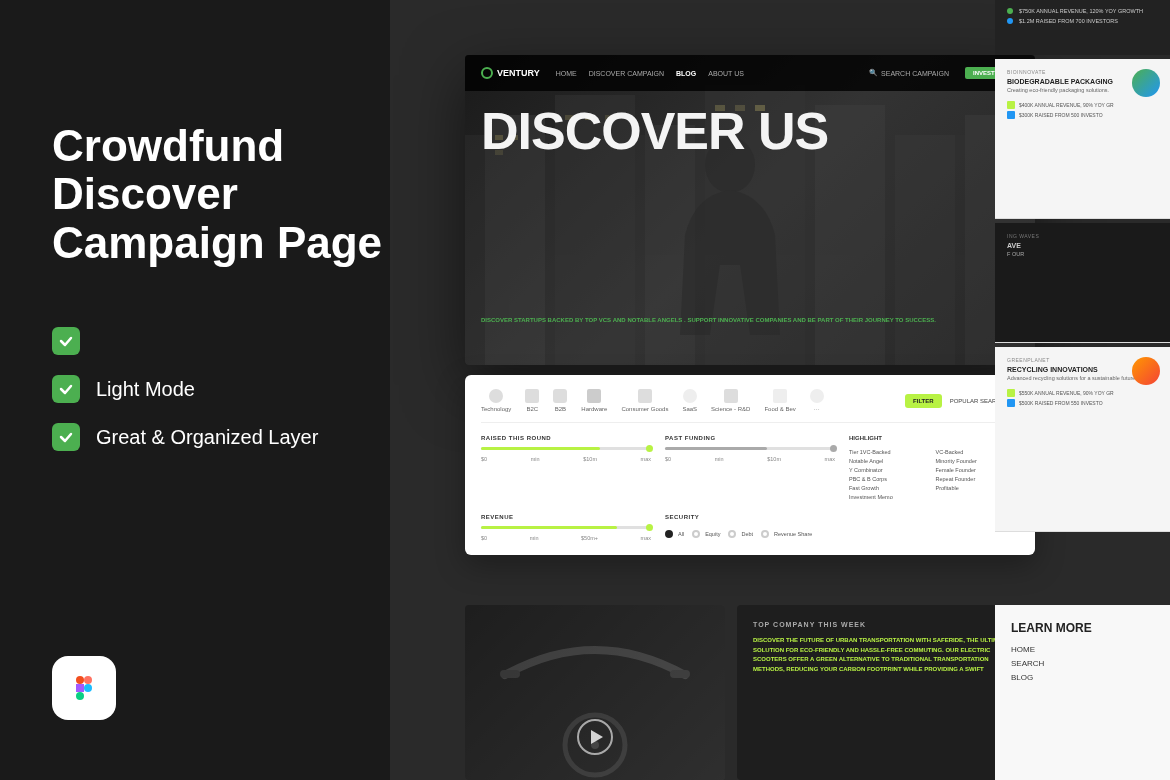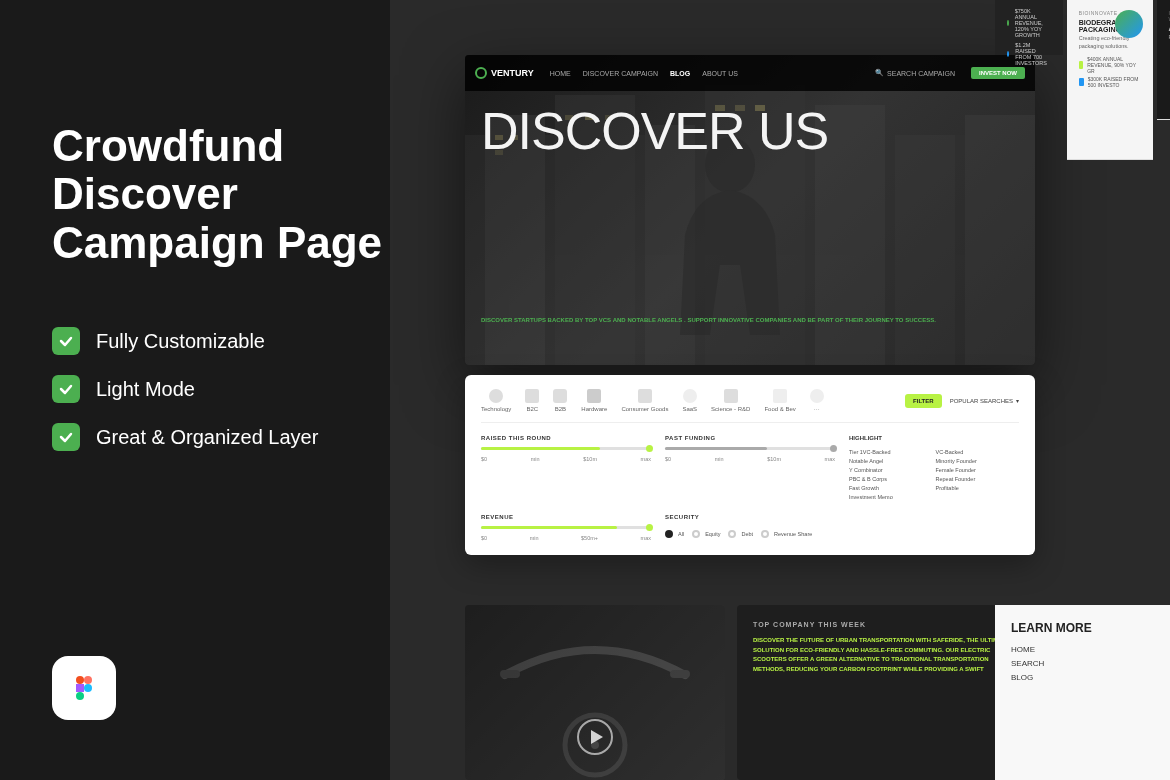--- a/index.html
+++ b/index.html
@@ -129,21 +129,21 @@
     
     .hero-navbar {
       position: absolute;
       top: 0;
       left: 0;
       right: 0;
       height: 36px;
       background: rgba(0,0,0,0.8);
       display: flex;
       align-items: center;
-      padding: 0 10px;
+      padding: 0 16px;
       gap: 16px;
     }
 
     .nav-logo {
       color: #fff;
       font-size: 9px;
       font-weight: 700;
       display: flex;
       align-items: center;
       gap: 4px;
@@ -191,21 +191,21 @@
     }
 
     
     .hero-title {
       position: absolute;
       top: 50px;
       left: 16px;
       right: 16px;
       color: #ffffff;
       font-size: 52px;
-      font-weight: 400;
+      font-weight: 700;
       line-height: 1;
       letter-spacing: -1px;
       text-transform: uppercase;
       opacity: 0.95;
     }
 
     .hero-subtitle {
       position: absolute;
       bottom: 40px;
       left: 16px;
@@ -391,21 +391,21 @@
     }
 
     
     .right-cards {
       position: absolute;
       top: 0;
       right: 0;
       width: 175px;
       height: 780px;
       display: flex;
-      flex-direction: row;
+      flex-direction: column;
       gap: 4px;
       overflow: hidden;
     }
 
     .card-top-strip {
       background: #222;
       padding: 8px 12px;
       height: 55px;
     }
 
@@ -640,21 +640,20 @@
 Discover
 Campaign Page</h1>
 
   <ul class="features-list">
     <li class="feature-item">
       <div class="check-icon">
         <svg viewBox="0 0 16 16" fill="none" xmlns="http://www.w3.org/2000/svg">
           <path d="M3 8L7 12L13 5" stroke="white" stroke-width="2.5" stroke-linecap="round" stroke-linejoin="round"></path>
         </svg>
       </div>
-      <span class="feature-text">Fully Customizable</span>
     </li>
     <li class="feature-item">
       <div class="check-icon">
         <svg viewBox="0 0 16 16" fill="none" xmlns="http://www.w3.org/2000/svg">
           <path d="M3 8L7 12L13 5" stroke="white" stroke-width="2.5" stroke-linecap="round" stroke-linejoin="round"></path>
         </svg>
       </div>
       <span class="feature-text">Light Mode</span>
     </li>
     <li class="feature-item">

